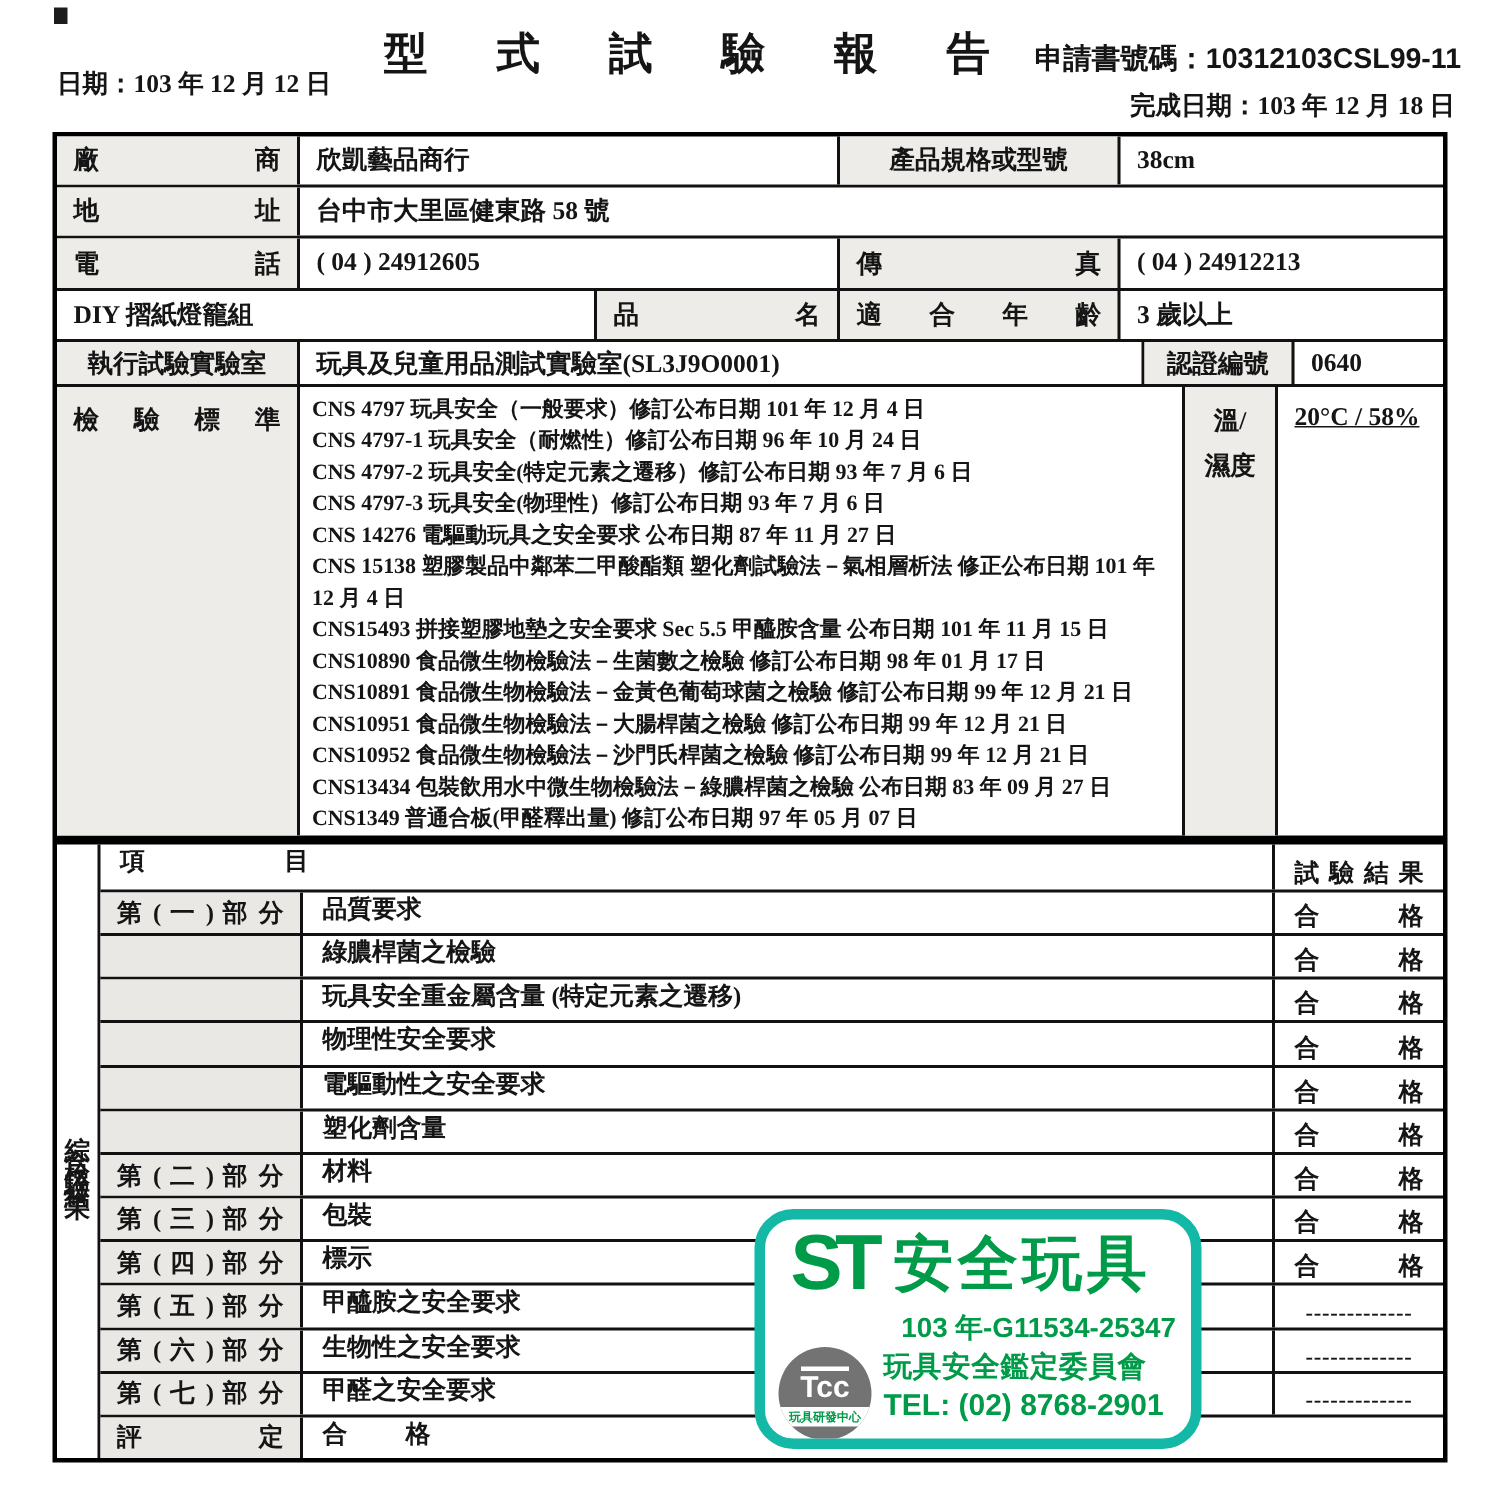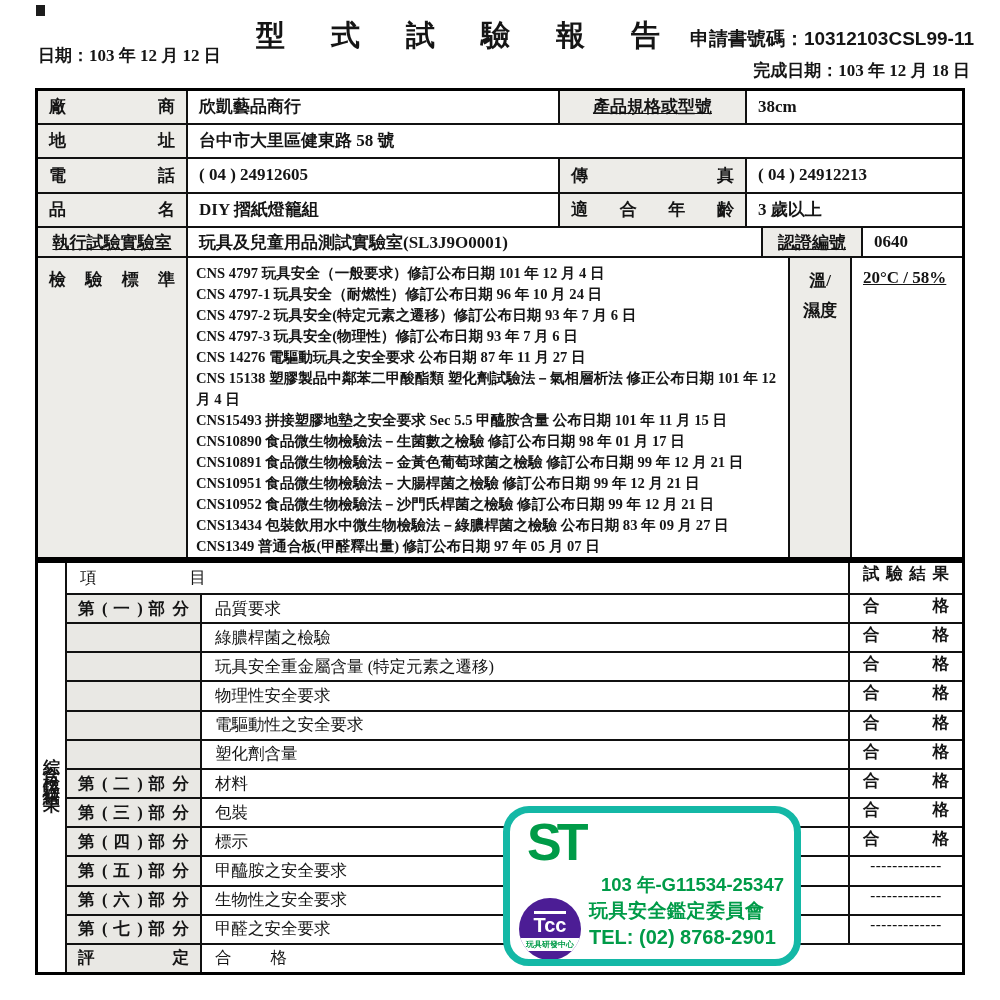--- a/index.html
+++ b/index.html
@@ -17,26 +17,26 @@
   .tbl{position:absolute;left:35px;width:930px;border:3px solid #000;background:#fff;
        box-sizing:border-box;display:flex;}
   .col{display:flex;flex-direction:column;flex:1;}
   .r{display:flex;box-sizing:border-box;border-bottom:2px solid #111;}
   .r.last{border-bottom:none;}
   .c{display:flex;align-items:center;box-sizing:border-box;border-right:2px solid #111;
      padding:0 11px;font-weight:bold;font-size:17px;white-space:nowrap;overflow:hidden;}
   .c.end{border-right:none;}
   .lab{background:#edecE8;}
   .jfill{flex:1;text-align:justify;text-align-last:justify;}
-  .ctr{justify-content:center;text-align:center;text-decoration:underline;}
+  .ctr{justify-content:center;text-align:center;}
   
   .t1{top:88px;height:472px;flex-direction:column;}
   .h33{height:35px;} .h35{height:36px;} .h36{height:36px;} .h31{height:31px;}
   .rfill{flex:1;}
-  .w162{width:150px;flex:none;} .w187{width:187px;flex:none;} .w215{width:215px;flex:none;}
+  .w162{width:162px;flex:none;} .w187{width:187px;flex:none;} .w215{width:215px;flex:none;}
   .w100{width:100px;flex:none;} .w112{width:99px;flex:none;}
   .w62{width:62px;flex:none;} .w110{width:110px;flex:none;}
   .grow{flex:1;}
   .top{align-items:flex-start;}
   .cns-cell{flex-direction:column;align-items:stretch;padding:5px 6px 0 8px;white-space:normal;}
   .cns-line{font-size:14.6px;line-height:21px;font-weight:bold;}
   .std-label{padding-top:10px;}
   .climate-lab{flex-direction:column;justify-content:flex-start;padding-top:8px;line-height:30px;
                white-space:normal;text-align:center;}
   .climate-val{align-items:flex-start;padding-top:10px;text-decoration:underline;}
@@ -44,40 +44,40 @@
   .t2{top:560px;height:415px;}
   .strip{width:27px;flex:none;border-right:2px solid #111;display:flex;align-items:center;
          justify-content:center;}
   .strip-text{writing-mode:vertical-rl;text-orientation:upright;font-size:17px;font-weight:bold;
               letter-spacing:8px;line-height:27px;}
   .t2 .row{display:flex;border-bottom:2px solid #111;flex:1;min-height:0;}
   .t2 .row.hrow{flex:none;height:30px;}
   .t2 .row.last{border-bottom:none;}
   .pc{width:135px;flex:none;border-right:2px solid #111;background:#e9e8e4;display:flex;
       align-items:center;padding:0 11px;box-sizing:border-box;font-size:16.5px;font-weight:bold;}
-  .ic{flex:1;border-right:2px solid #111;display:flex;align-items:center;padding:0 13px;
-      box-sizing:border-box;font-size:16.5px;font-weight:normal;white-space:nowrap;overflow:hidden;}
+  .ic{flex:1;border-right:2px solid #111;display:flex;padding:0 13px;
+      box-sizing:border-box;font-size:16.5px;font-weight:bold;white-space:nowrap;overflow:hidden;}
   .ic.nob{border-right:none;}
-  .rc{width:112px;flex:none;display:flex;align-items:flex-start;padding:0 13px;box-sizing:border-box;
+  .rc{width:112px;flex:none;display:flex;align-items:flex-end;padding:0 13px;box-sizing:border-box;
       font-size:16.5px;font-weight:bold;}
   .rc .dash{flex:1;text-align:center;text-align-last:center;letter-spacing:0.5px;font-size:15px;}
   .ihdr{width:126px;display:inline-block;text-align:justify;text-align-last:justify;}
   .vval{width:72px;display:inline-block;text-align:justify;text-align-last:justify;}
   
   .stamp{position:absolute;left:503px;top:806px;width:298px;height:160px;background:#fff;
          border:7px solid #14b8a6;border-radius:26px;box-sizing:border-box;z-index:6;
          color:#009b48;font-family:"Liberation Sans","DejaVu Sans",sans-serif;
          padding:2px 8px 0 9px;overflow:hidden;}
   .stamp-top{display:flex;align-items:center;height:54px;}
   .st-logo{font-weight:900;font-size:52px;line-height:0.9;letter-spacing:-5px;padding-left:8px;}
   .stamp-title{font-size:40px;font-weight:900;letter-spacing:3px;margin-left:12px;white-space:nowrap;}
   .stamp-no{font-size:18.5px;font-weight:bold;text-align:right;padding-right:2px;margin-top:3px;
             white-space:nowrap;}
   .stamp-bottom{display:flex;margin-top:1px;}
-  .tcc{position:relative;width:62px;height:62px;flex:none;border-radius:50%;background:#4c1d95;
+  .tcc{position:relative;width:62px;height:62px;flex:none;border-radius:50%;background:#737373;
        display:flex;flex-direction:column;align-items:center;justify-content:center;overflow:hidden;}
   .tcc-text{color:#fff;font-weight:900;font-size:20px;line-height:1;border-top:3px solid #fff;
             padding-top:1px;margin-top:4px;letter-spacing:0;}
   .tcc-cap{background:#fff;color:#009b48;font-size:8px;font-weight:bold;width:100%;
            text-align:center;margin-top:3px;padding:1px 0;white-space:nowrap;}
   .stamp-texts{margin-left:8px;min-width:0;}
   .committee{font-size:19px;font-weight:900;letter-spacing:0.5px;white-space:nowrap;}
   .tel{font-size:20px;font-weight:900;margin-top:2px;white-space:nowrap;}
 </style>
 </head>
@@ -110,24 +110,24 @@
       <div class="c lab w162">
           <span class="jfill">電 話</span>
         </div>
       <div class="c grow">( 04 ) 24912605</div>
       <div class="c lab w187">
           <span class="jfill">傳 真</span>
         </div>
       <div class="c w215 end">( 04 ) 24912213</div>
     </div>
     <div class="r h36">
+      <div class="c grow">DIY 摺紙燈籠組</div>
       <div class="c lab w162">
           <span class="jfill">品 名</span>
         </div>
-      <div class="c grow">DIY 摺紙燈籠組</div>
       <div class="c lab w187">
           <span class="jfill">適 合 年 齡</span>
         </div>
       <div class="c w215 end">3 歲以上</div>
     </div>
     <div class="r h31">
       <div class="c lab w162 ctr">執行試驗實驗室</div>
       <div class="c grow">玩具及兒童用品測試實驗室(SL3J9O0001)</div>
       <div class="c lab w100 ctr">認證編號</div>
       <div class="c w112 end">0640</div>
@@ -289,20 +289,21 @@
         <div class="ic nob">
             <span class="vval">合 格</span>
           </div>
       </div>
     </div>
   </div>
 
   <div class="stamp">
     <div class="stamp-top">
       <span class="st-logo">ST</span>
+      <span class="stamp-title">安全玩具</span>
     </div>
     <div class="stamp-no">103 年-G11534-25347</div>
     <div class="stamp-bottom">
       <div class="tcc">
         <span class="tcc-text">Tcc</span>
         <span class="tcc-cap">玩具研發中心</span>
       </div>
       <div class="stamp-texts">
         <div class="committee">玩具安全鑑定委員會</div>
         <div class="tel">TEL: (02) 8768-2901</div>

